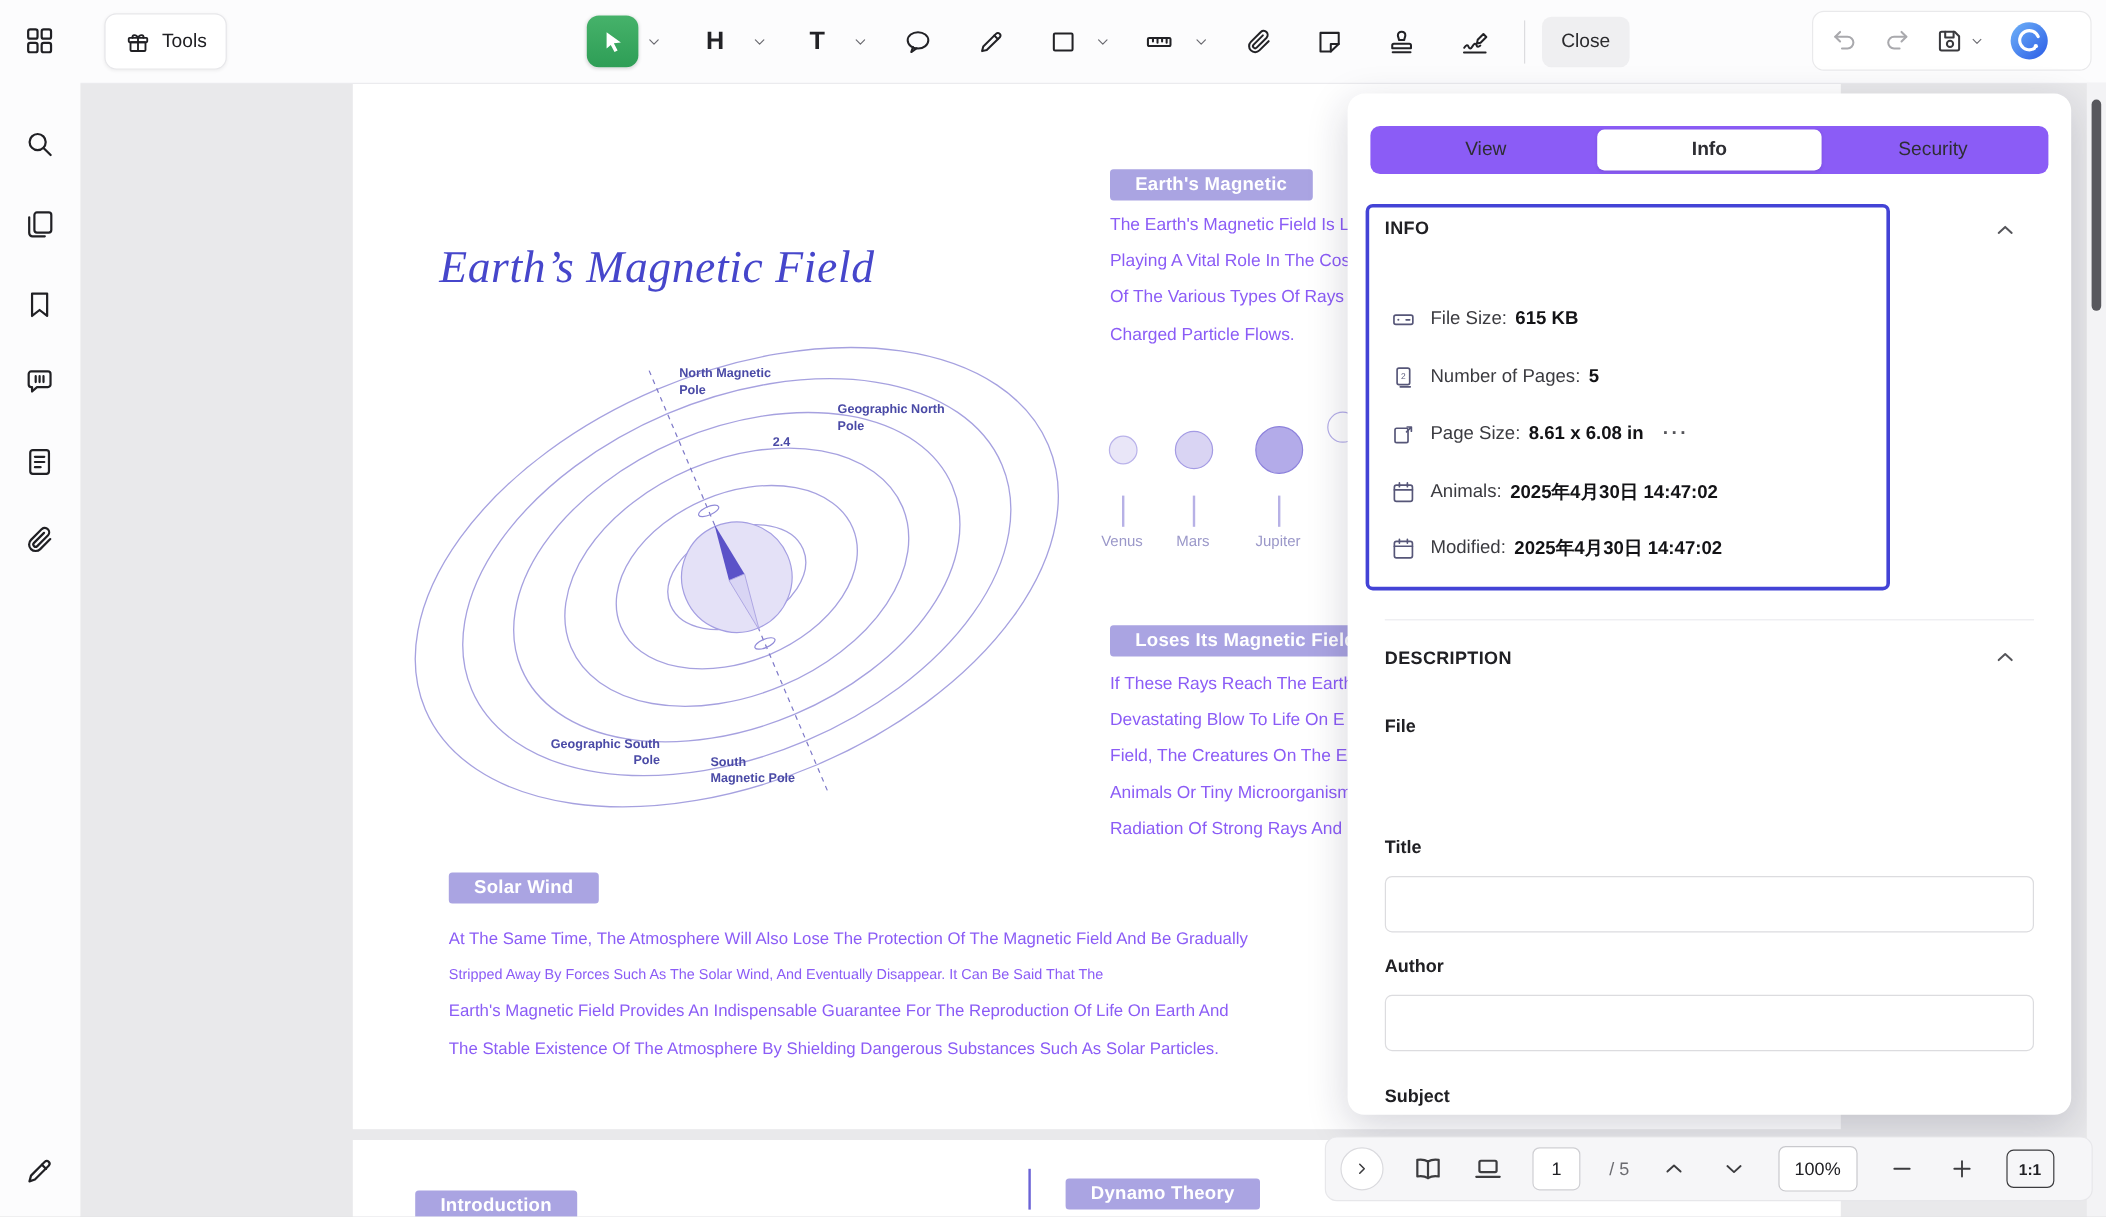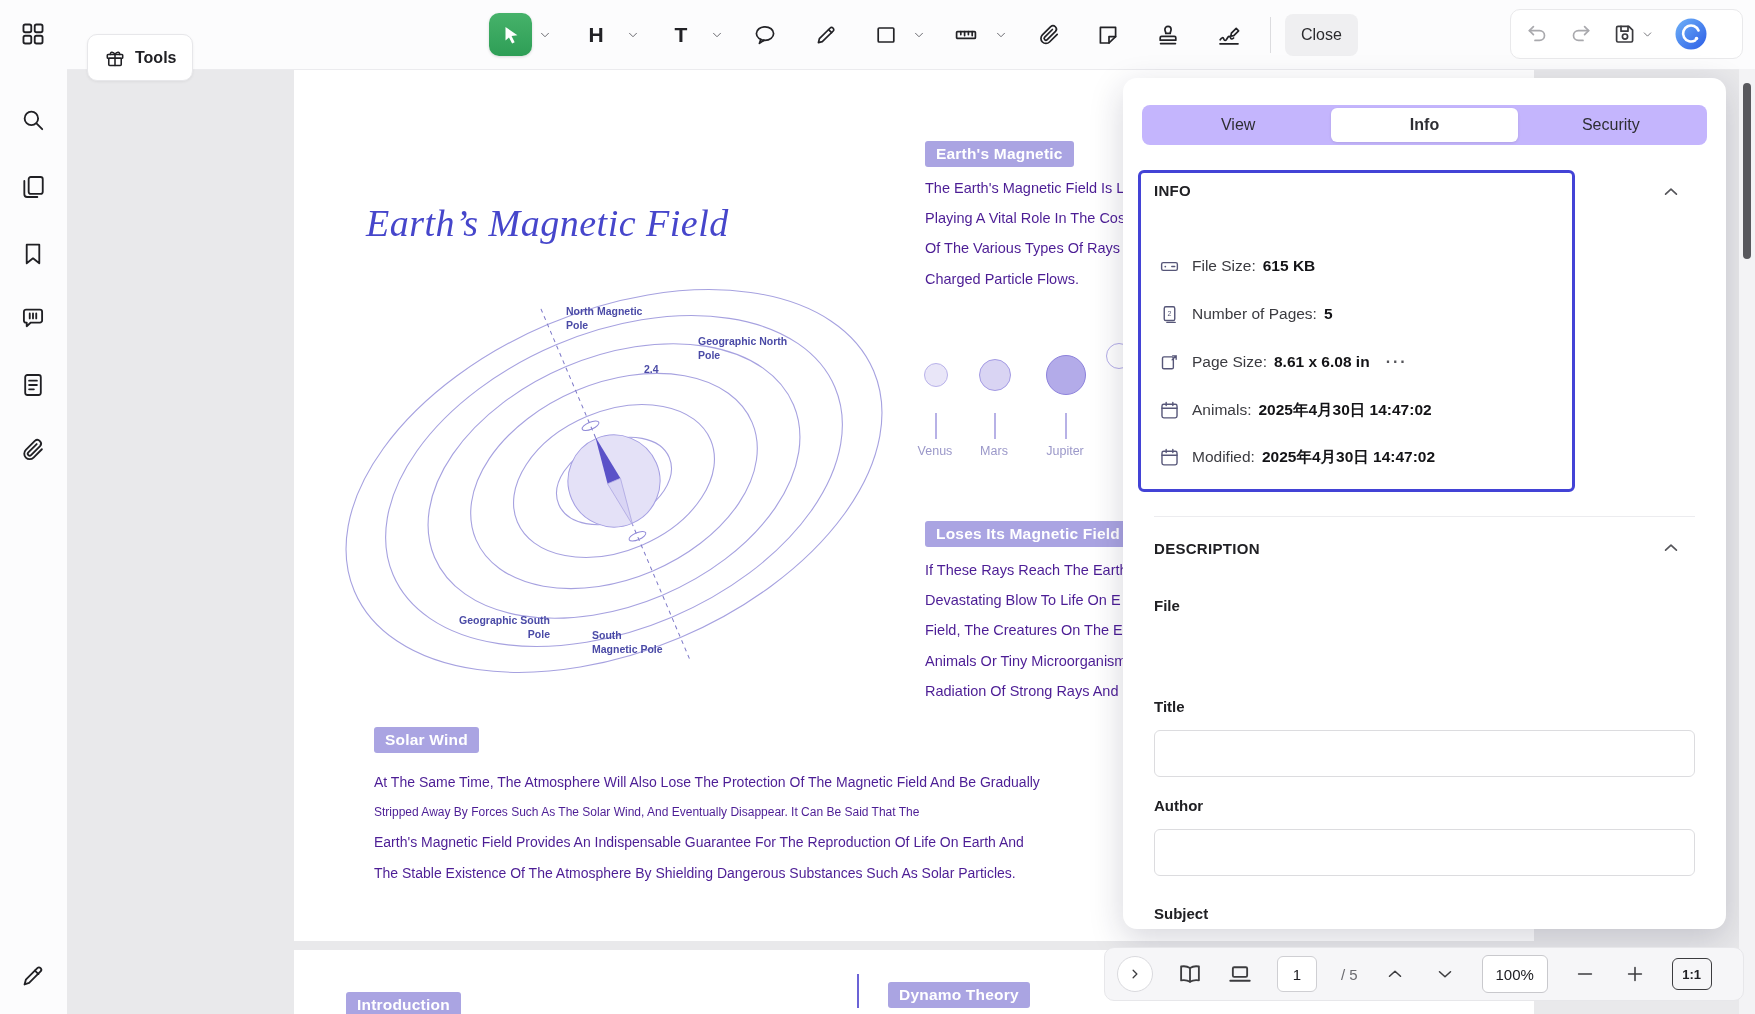--- a/index.html
+++ b/index.html
@@ -4,22 +4,22 @@
 <style>
   html,body{margin:0;padding:0;background:#d8d8da;}
   .app{position:relative;width:1755px;height:1014px;overflow:hidden;background:#e9e9eb;
        font-family:"Liberation Sans",sans-serif;-webkit-font-smoothing:antialiased;}
   .abs{position:absolute;}
   
   .oic{fill:none;stroke:currentColor;stroke-width:1.7;stroke-linecap:round;stroke-linejoin:round;display:block;}
   
   .topbar{position:absolute;left:0;top:0;width:1755px;height:69px;background:#fcfcfd;border-bottom:1px solid #ebebee;z-index:10;}
   .toolsbtn{position:absolute;left:87px;top:11px;height:47px;padding:0 16px;background:#fff;border:1px solid #e7e7ea;
-            border-radius:10px;display:flex;align-items:center;gap:9px;font-size:16px;color:#202024;font-weight:700;
-            box-shadow:0 1px 3px rgba(0,0,0,.06);cursor:pointer;box-sizing:border-box;margin-top:23px;}
+            border-radius:10px;display:flex;align-items:center;gap:9px;font-size:16px;color:#202024;font-weight:400;
+            box-shadow:0 1px 3px rgba(0,0,0,.06);cursor:pointer;box-sizing:border-box;}
   .selectbtn{position:absolute;left:489px;top:13px;width:43px;height:43px;border-radius:10px;
              background:linear-gradient(180deg,#46b26a,#2e9e56);display:flex;align-items:center;justify-content:center;
              box-shadow:0 1px 3px rgba(0,0,0,.15);}
   .tbtn{position:absolute;width:40px;height:40px;top:15px;border-radius:8px;display:flex;align-items:center;
         justify-content:center;color:#222226;cursor:pointer;}
   .chev{position:absolute;top:28px;width:14px;height:14px;color:#6a6a70;}
   .glyph{font-size:21px;font-weight:600;}
   .tb-divider{position:absolute;left:1270px;top:17px;width:1px;height:36px;background:#dcdcdf;}
   .closebtn{position:absolute;left:1285px;top:14px;height:42px;padding:0 16px;background:#efeff1;border-radius:8px;
             display:flex;align-items:center;font-size:16px;color:#2b2b2e;cursor:pointer;}
@@ -29,32 +29,32 @@
   .sidebar{position:absolute;left:0;top:0;width:67px;height:1014px;background:#fcfcfd;z-index:11;}
   .sbtn{position:absolute;left:13px;width:40px;height:40px;border-radius:8px;display:flex;align-items:center;
         justify-content:center;color:#202024;cursor:pointer;}
   
   .canvas{position:absolute;left:67px;top:69px;width:1672px;height:945px;overflow:hidden;background:#e9e9eb;}
   .page{position:absolute;left:227px;width:1240px;background:#fff;}
   .doctitle1{position:absolute;left:76px;top:64px;font-family:"Liberation Serif",serif;font-weight:700;
              font-size:38px;color:#3c3ccb;letter-spacing:.5px;}
   .doctitle2{position:absolute;left:72px;top:132px;font-family:"Liberation Serif",serif;font-style:italic;
              font-size:38px;color:#4646cb;letter-spacing:.5px;}
-  .badge{position:absolute;background:#aaa4e2;color:#fff;font-weight:700;font-size:15.5px;padding:4px 11px;
+  .badge{position:absolute;background:#aaa4e2;color:#fff;font-weight:700;font-size:15.5px;padding:4px 21px;
          border-radius:3px;letter-spacing:.2px;white-space:nowrap;}
-  .docline{white-space:nowrap;color:#4c1d95;font-size:14.5px;height:30.2px;line-height:30.2px;}
+  .docline{white-space:nowrap;color:#8b5cf6;font-size:14.5px;height:30.2px;line-height:30.2px;}
   .diaglabel{position:absolute;font-size:10.5px;line-height:1.3;color:#4a4aa6;font-weight:600;}
   .planet{position:absolute;border-radius:50%;box-sizing:border-box;}
   .stem{position:absolute;width:2px;height:26px;background:#b7b1e6;}
   .plabel{position:absolute;transform:translateX(-50%);font-size:12.5px;color:#9b98c9;}
   .p2line{position:absolute;width:2px;background:#6b63d6;}
   
   .panel{position:absolute;left:1123px;top:78px;width:603px;height:851px;background:#fff;border-radius:14px;
          box-shadow:0 10px 34px rgba(30,30,60,.18);z-index:20;overflow:hidden;}
-  .tabbar{position:absolute;left:19px;top:27px;width:565px;height:40px;background:#c4b5fd;border-radius:8px;
+  .tabbar{position:absolute;left:19px;top:27px;width:565px;height:40px;background:#8b5cf6;border-radius:8px;
           display:flex;padding:3px;box-sizing:border-box;}
   .tab{flex:1;display:flex;align-items:center;justify-content:center;border-radius:6px;font-size:16px;
        color:#2e2e33;cursor:pointer;}
   .tab.active{background:#fff;font-weight:700;box-shadow:0 1px 3px rgba(0,0,0,.10);}
   .bluebox{position:absolute;left:15px;top:92px;width:437px;height:322px;border:3px solid #4343d6;border-radius:6px;box-sizing:border-box;}
   .sechdr{position:absolute;left:31px;font-size:15px;font-weight:700;color:#202024;letter-spacing:.3px;}
   .secchev{position:absolute;left:538px;width:20px;height:20px;color:#55555a;cursor:pointer;}
   .irow{position:absolute;left:36px;display:flex;align-items:center;height:24px;color:#3b3b40;font-size:15.5px;white-space:nowrap;}
   .irow svg{color:#565678;margin-right:12px;flex:none;}
   .ival{font-weight:700;color:#131316;margin-left:7px;}

